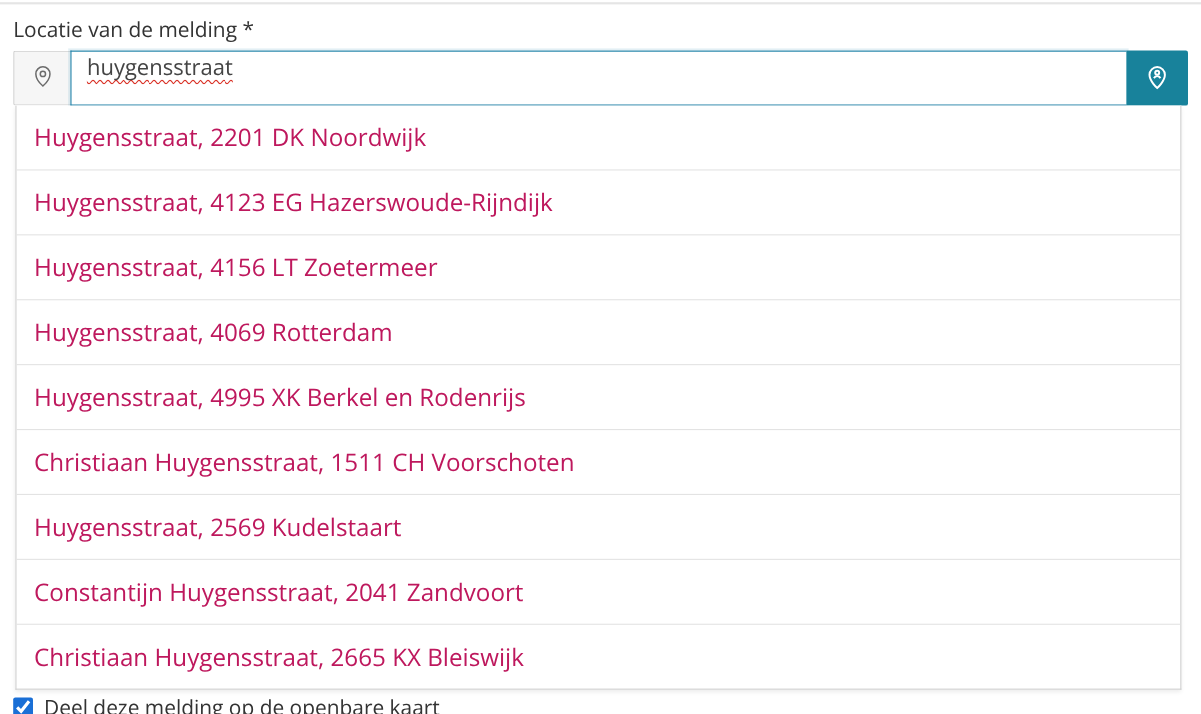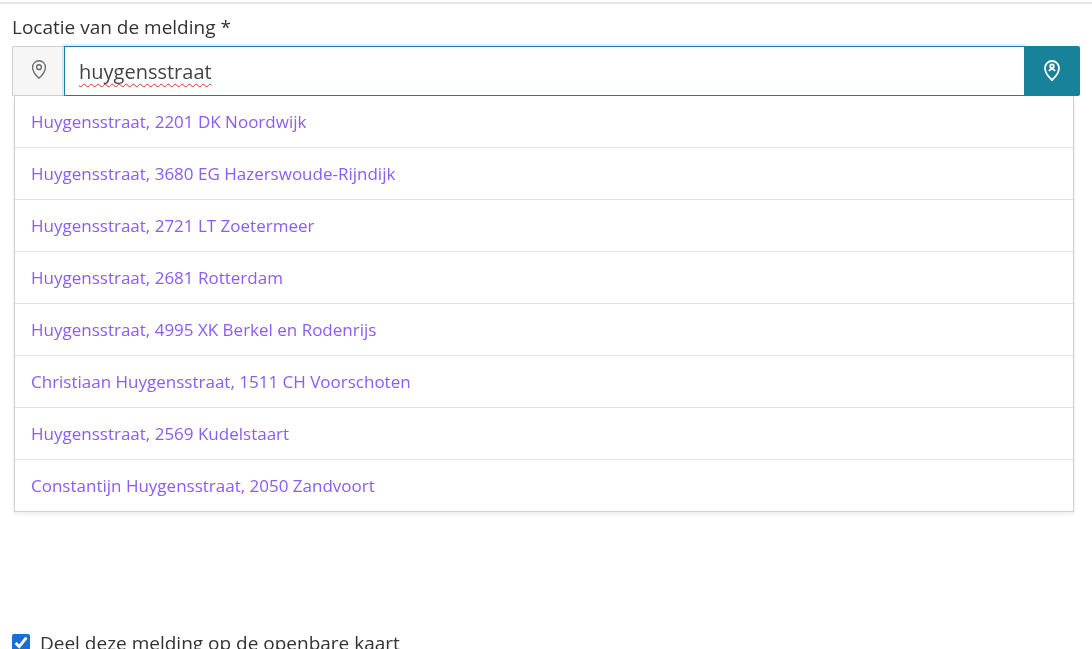--- a/index.html
+++ b/index.html
@@ -93,22 +93,22 @@
       right: 18px;
       top: 92px;
       background: #ffffff;
       border: 1px solid #cfcfcf;
       border-top: none;
       box-shadow: 0 2px 4px rgba(0,0,0,0.08);
       z-index: 10;
     }
     .dropdown-item {
       padding: 14px 16px;
-      font-size: 17px;
-      color: #8b5cf6;
+      font-size: 22px;
+      color: #be185d;
       border-bottom: 1px solid #e3e3e3;
       cursor: pointer;
     }
     .dropdown-item:last-child {
       border-bottom: none;
     }
     .share-row {
       display: flex;
       align-items: center;
       gap: 10px;
@@ -137,44 +137,45 @@
   <div class="search-row">
     <div class="pin-box">
       <span>
         <svg viewBox="0 0 24 24">
           <path d="M12 22s7-6.2 7-12a7 7 0 1 0-14 0c0 5.8 7 12 7 12z"></path>
           <circle cx="12" cy="10" r="2.6"></circle>
         </svg>
       </span>
     </div>
 
-    <div class="search-input" style="display:flex;align-items:center;padding-left:14px;">
+    <div class="search-input" style="display:flex;align-items:flex-start;padding-left:14px;">
       <span class="input-underline">huygensstraat</span>
     </div>
 
     <button class="search-button">
       <span>
         <svg viewBox="0 0 24 24">
           <path d="M12 22s7-6.2 7-12a7 7 0 1 0-14 0c0 5.8 7 12 7 12z"></path>
           <circle cx="12" cy="8.2" r="1.8"></circle>
           <path d="M9 13c.8-1.2 1.9-1.8 3-1.8s2.2.6 3 1.8"></path>
         </svg>
       </span>
     </button>
   </div>
 
   <div class="dropdown" id="suggestions">
       <div class="dropdown-item">Huygensstraat, 2201 DK Noordwijk</div>
-      <div class="dropdown-item">Huygensstraat, 3680 EG Hazerswoude-Rijndijk</div>
-      <div class="dropdown-item">Huygensstraat, 2721 LT Zoetermeer</div>
-      <div class="dropdown-item">Huygensstraat, 2681 Rotterdam</div>
+      <div class="dropdown-item">Huygensstraat, 4123 EG Hazerswoude-Rijndijk</div>
+      <div class="dropdown-item">Huygensstraat, 4156 LT Zoetermeer</div>
+      <div class="dropdown-item">Huygensstraat, 4069 Rotterdam</div>
       <div class="dropdown-item">Huygensstraat, 4995 XK Berkel en Rodenrijs</div>
       <div class="dropdown-item">Christiaan Huygensstraat, 1511 CH Voorschoten</div>
       <div class="dropdown-item">Huygensstraat, 2569 Kudelstaart</div>
-      <div class="dropdown-item">Constantijn Huygensstraat, 2050 Zandvoort</div>
+      <div class="dropdown-item">Constantijn Huygensstraat, 2041 Zandvoort</div>
+      <div class="dropdown-item">Christiaan Huygensstraat, 2665 KX Bleiswijk</div>
     </div>
 
   <div class="share-row">
     <input type="checkbox" class="share-checkbox" id="share-cb" checked="" style="">
     <label class="share-label">Deel deze melding op de openbare kaart</label>
   </div>
 
 </div>
 
 </body></html>

